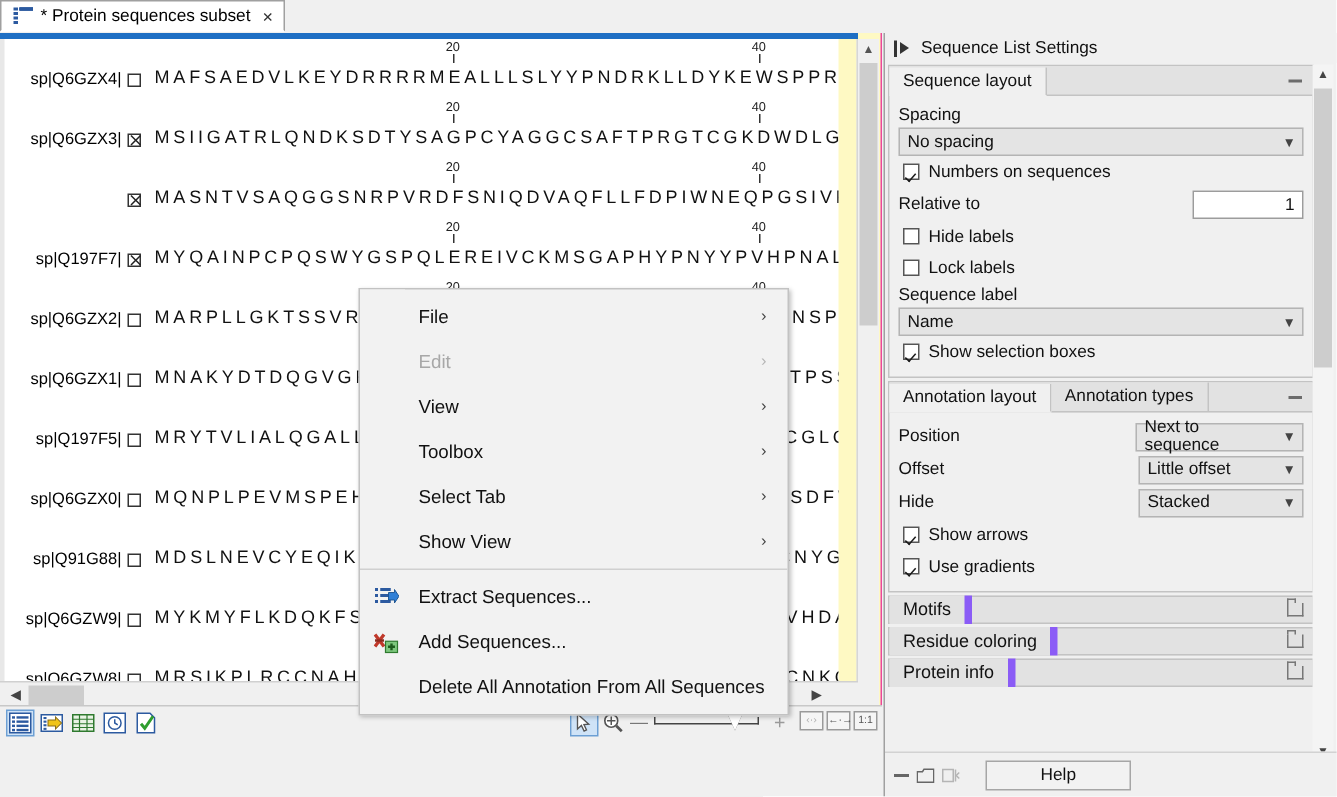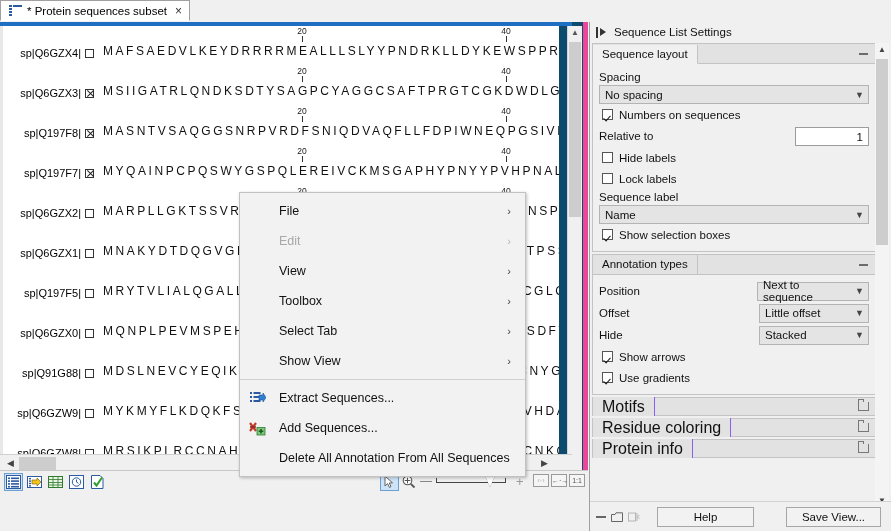--- a/index.html
+++ b/index.html
@@ -77,22 +77,22 @@
     line-height: 1;
     margin-left: 3px;
     cursor: pointer;
   }
 
   
   .seqview {
     position: absolute;
     left: 0; top: 22px;
     width: 588px; height: 470px;
-    background: #0c4a6e;
-    border-right: 5px solid #ec4899;
+    background: #fef9c3;
+    border-right: 1px solid #ec4899;
     box-sizing: border-box;
   }
   .seq-topbar {
     position: absolute;
     left: 0; top: 0;
     width: 572px; height: 4px;
     background: #1e6fc4;
   }
   .seq-canvas {
     position: absolute;
@@ -509,22 +509,22 @@
     height: 19px;
     border: 1px solid #c3c3c3;
     background: #e2e2e2;
     margin-bottom: 2px;
     box-sizing: border-box;
     position: relative;
   }
   .collapsed-group .t {
     height: 19px; line-height: 19px;
     padding: 0 9px;
-    font-size: 16px;
-    border-right: 1px solid #8b5cf6;
+    font-size: 12px;
+    border-right: 5px solid #8b5cf6;
     background: #e2e2e2;
     color: #111;
   }
   .folder-icon {
     position: absolute;
     right: 6px; top: 4px;
     width: 11px; height: 9px;
     border: 1px solid #777;
     border-top: none;
     box-sizing: border-box;
@@ -617,23 +617,20 @@
           <div class="seq-check checked"></div>
           <div class="seq-letters" style="left: 100px;">MSIIGATRLQNDKSDTYSAGPCYAGGCSAFTPRGTCGKDWDLGEQTC</div>
         </div>
         <div class="seq-row" style="top: 80px;">
           <div class="seq-ruler">
             <span class="ruler-num" style="left: 198.9px;">20</span>
             <span class="ruler-tick" style="left: 198.9px;"></span>
             <span class="ruler-num" style="left: 402.9px;">40</span>
             <span class="ruler-tick" style="left: 402.9px;"></span>
           </div>
-          <div class="seq-labelwrap">
-            <span class="seq-label">sp|Q197F8|</span>
-          </div>
           <div class="seq-check checked"></div>
           <div class="seq-letters" style="left: 100px;">MASNTVSAQGGSNRPVRDFSNIQDVAQFLLFDPIWNEQPGSIVPWKM</div>
         </div>
         <div class="seq-row" style="top: 120px;">
           <div class="seq-ruler">
             <span class="ruler-num" style="left: 198.9px;">20</span>
             <span class="ruler-tick" style="left: 198.9px;"></span>
             <span class="ruler-num" style="left: 402.9px;">40</span>
             <span class="ruler-tick" style="left: 402.9px;"></span>
           </div>
@@ -933,20 +930,21 @@
 
           <div class="cbrow">
             <span class="cbox on"></span>
             <span>Show selection boxes</span>
           </div>
         </div>
       </div>
 
       <div class="group">
         <div class="grp-tabs">
+          <div class="grp-tab active">Annotation layout</div>
           <div class="grp-tab">Annotation types</div>
           <div class="grp-collapse"></div>
         </div>
         <div class="grp-body">
 
           <div class="inlinerow">
             <span class="lbl">Position</span>
             <span class="combo md">
               <span class="cv">Next to sequence</span>
               <span class="chev">▼</span>
@@ -1009,16 +1007,15 @@
       </span>
       <span class="ft-ico" style="left:38px;">
         <svg width="12" height="10" viewBox="0 0 12 10">
           <rect x="0.5" y="1" width="7" height="8" fill="none" stroke="#b5b5b5"></rect>
           <line x1="9" y1="1" x2="9" y2="9" stroke="#b5b5b5"></line>
           <path d="M11.5 3 L9.5 5 L11.5 7" fill="none" stroke="#b5b5b5"></path>
         </svg>
       </span>
 
       <div class="btn" style="left:67px; width:97px;">Help</div>
-      <div class="btn" style="left:196px; width:95px;">Save View...</div>
     </div>
   </div>
 </div>
 
 </body></html>

